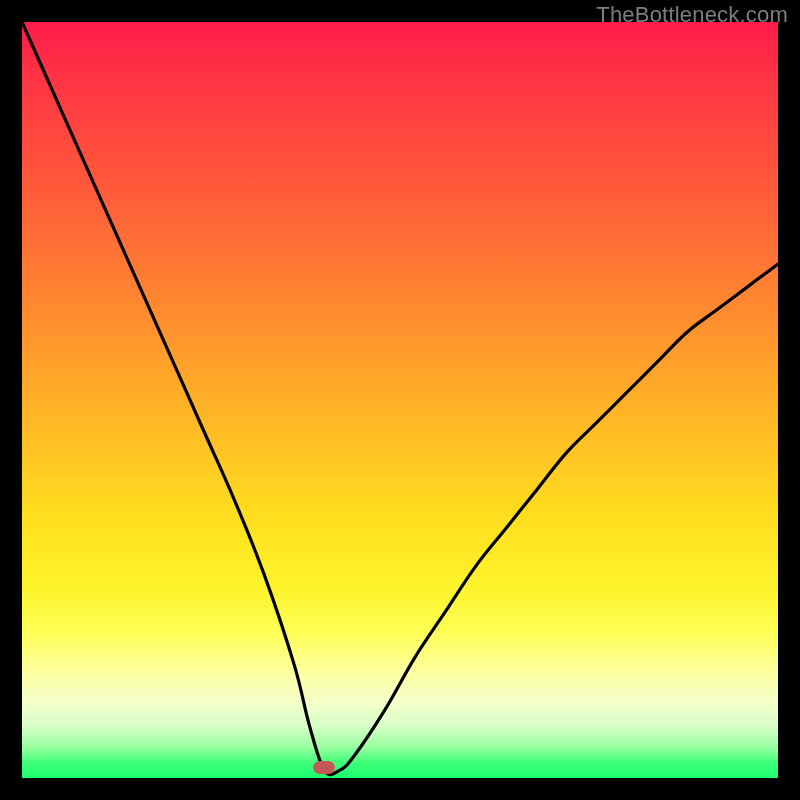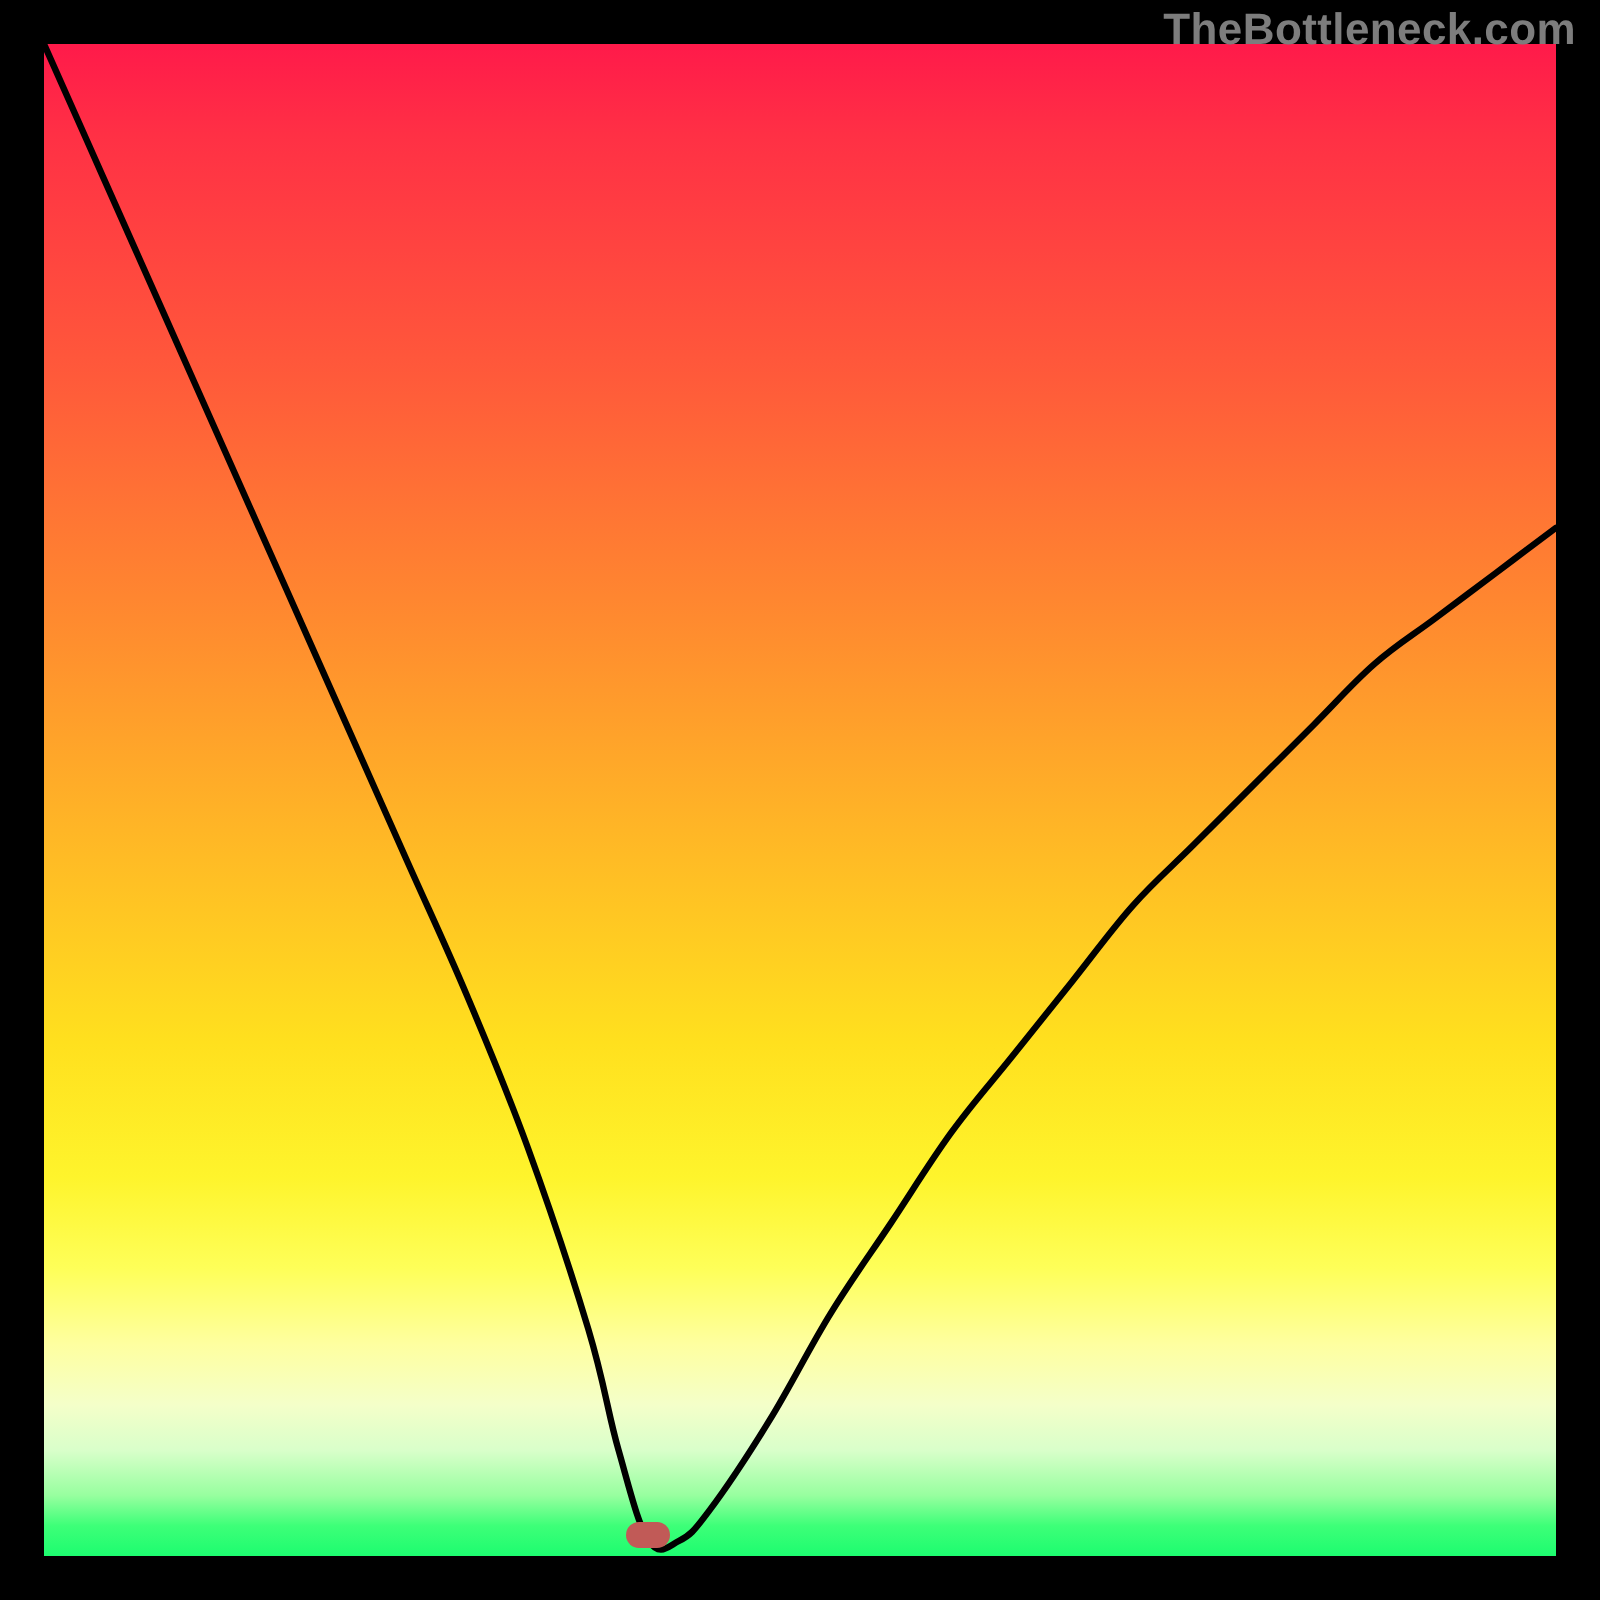--- a/index.html
+++ b/index.html
@@ -33,21 +33,21 @@
       #3dff78 98%,
       #1dfc6f 100%
     );
   }
   .watermark {
     position: absolute;
     top: 2px;
     right: 12px;
     color: #7d7d7d;
     font-size: 22px;
-    font-weight: 700;
+    font-weight: 400;
     letter-spacing: 0.2px;
   }
   svg.curve {
     position: absolute;
     left: 0;
     top: 0;
     width: 756px;
     height: 756px;
   }
   .marker {

